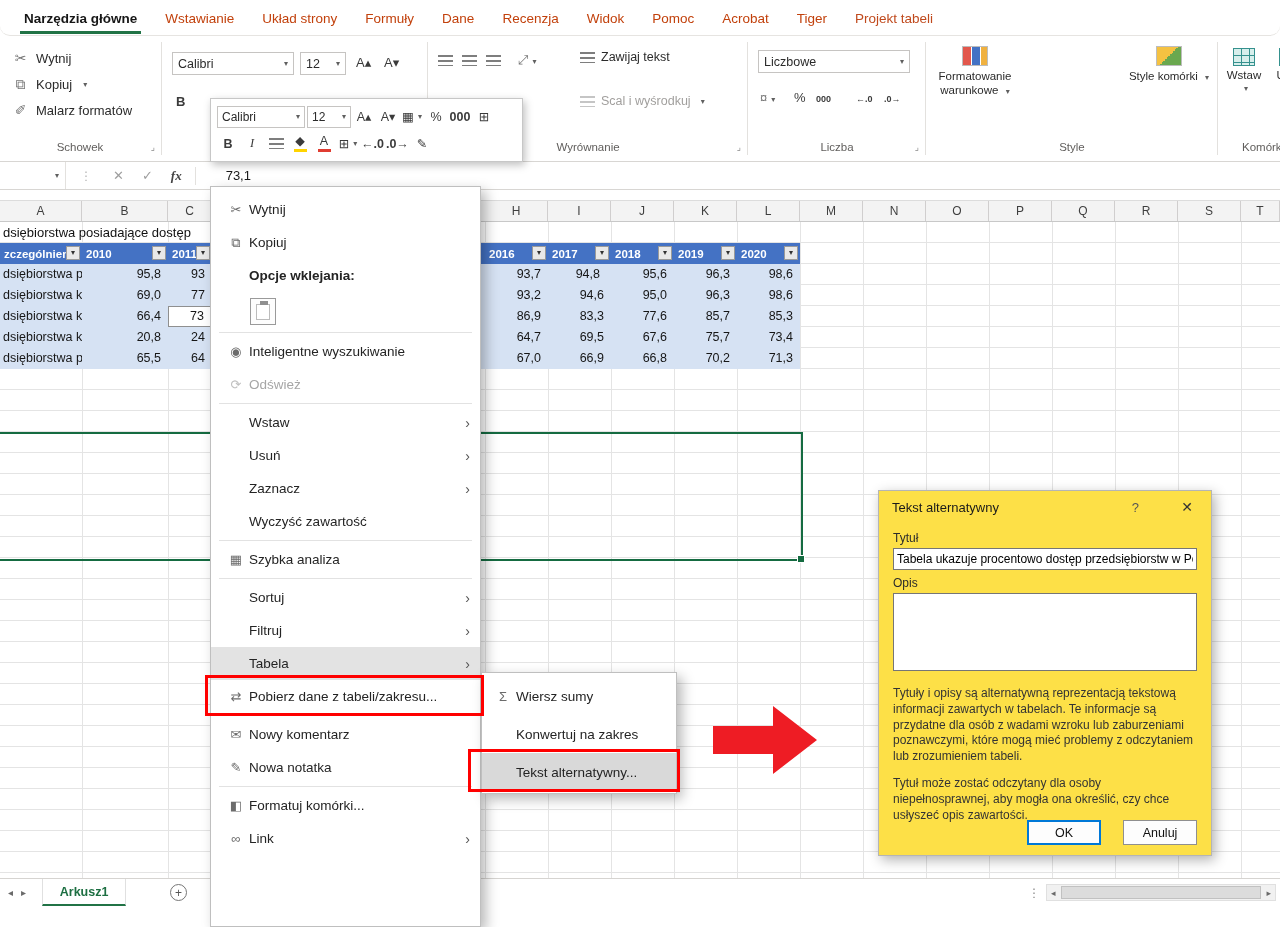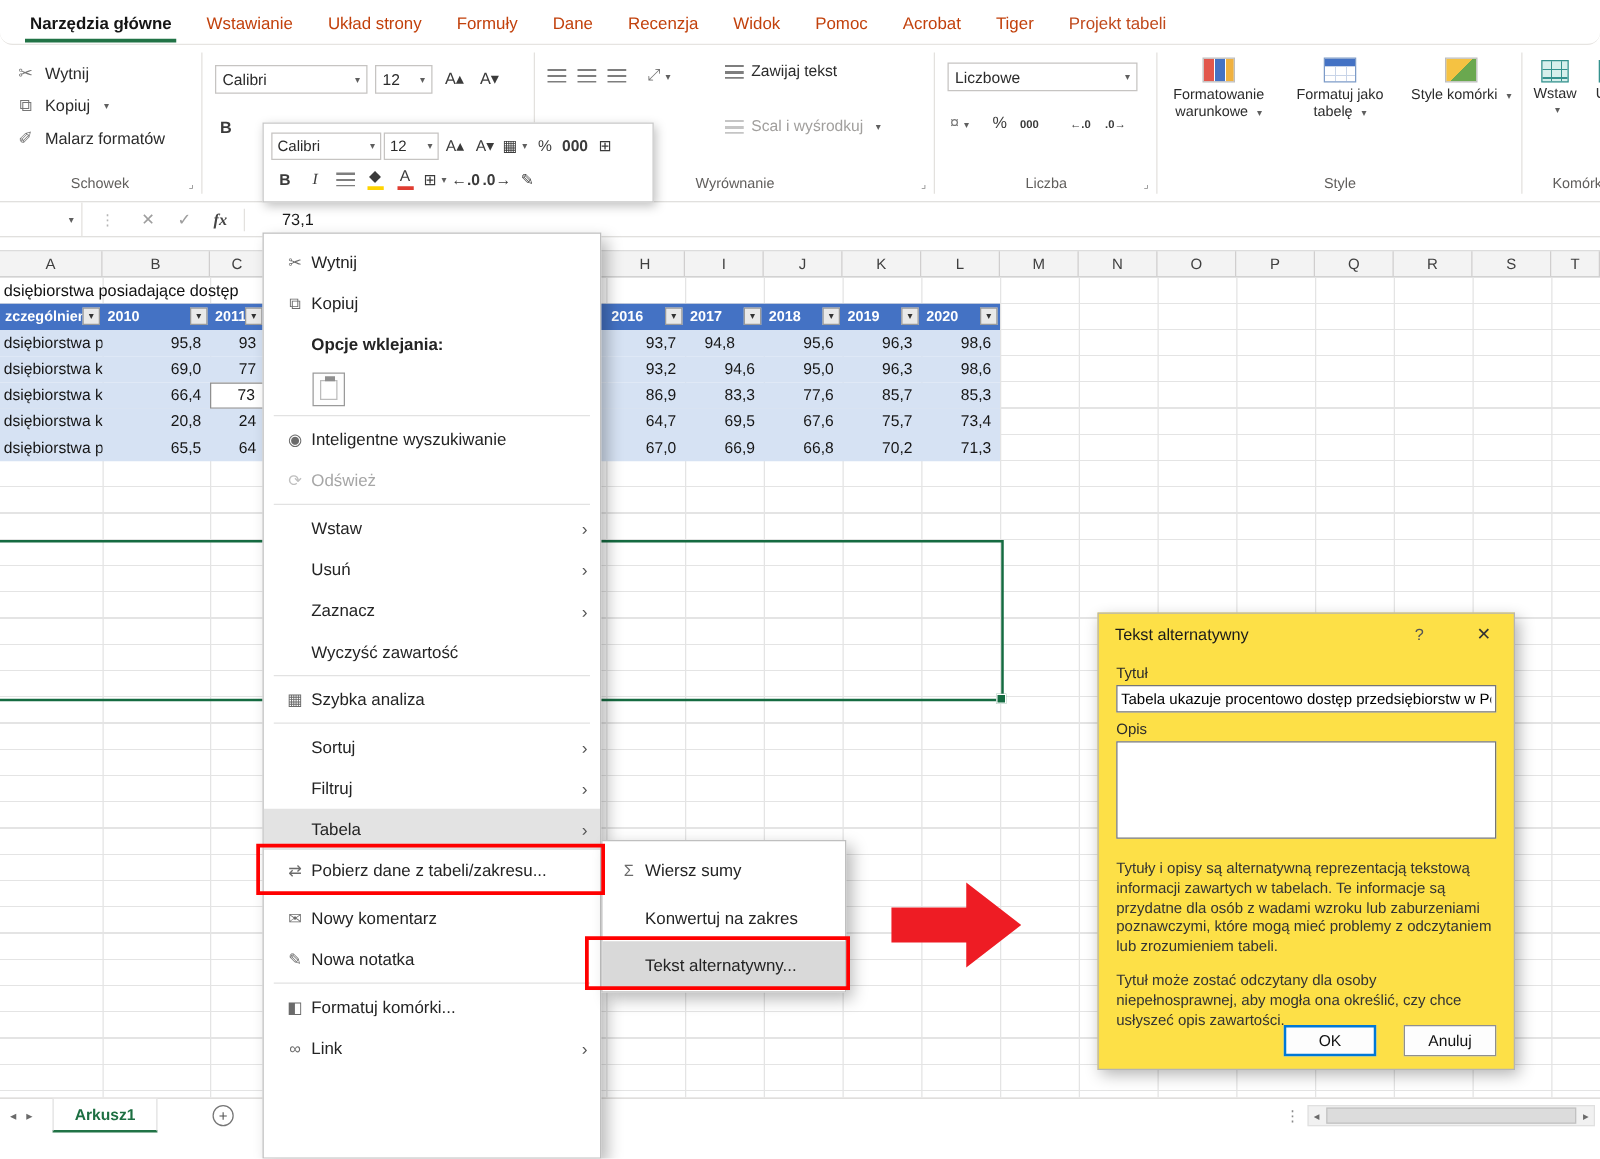--- a/index.html
+++ b/index.html
@@ -216,25 +216,20 @@
       <span class="gexp">⌟</span>
     </div>
     <div class="rsep" style="left:925px"></div>
 
     <div class="rgroup" style="left:928px;width:288px">
       <div class="sbtn" style="left:0">
         <div class="ic ic-cond"></div>
         <span>Formatowanie warunkowe</span>
         <span class="cv">▾</span>
       </div>
-      <div class="sbtn" style="left:97px">
-        <div class="ic ic-ftab"></div>
-        <span>Formatuj jako tabelę</span>
-        <span class="cv">▾</span>
-      </div>
       <div class="sbtn" style="left:194px">
         <div class="ic ic-cstyle"></div>
         <span>Style komórki</span>
         <span class="cv">▾</span>
       </div>
       <div class="glabel">Style</div>
     </div>
     <div class="rsep" style="left:1217px"></div>
 
     <div class="rgroup" style="left:1222px;width:100px">
@@ -332,21 +327,21 @@
           <div class="hcell" style="left: 737px; width: 63px;">
             <span>2020</span>
             <div class="filterbtn">▾</div>
           </div>
         </div>
         <div class="trow tdata" style="top: 42px;">
           <div class="dcell lab" style="left: 0px; width: 82px;">dsiębiorstwa po</div>
           <div class="dcell num" style="left: 82px; width: 86px;">95,8</div>
           <div class="dcell num" style="left: 168px; width: 44px;">93</div>
           <div class="dcell num" style="left: 485px; width: 63px;">93,7</div>
-          <div class="dcell num" style="left: 532px; width: 63px;">94,8</div>
+          <div class="dcell num" style="left: 544px; width: 63px;">94,8</div>
           <div class="dcell num" style="left: 611px; width: 63px;">95,6</div>
           <div class="dcell num" style="left: 674px; width: 63px;">96,3</div>
           <div class="dcell num" style="left: 737px; width: 63px;">98,6</div>
         </div>
         <div class="trow tdata" style="top: 63px;">
           <div class="dcell lab" style="left: 0px; width: 82px;">dsiębiorstwa ko</div>
           <div class="dcell num" style="left: 82px; width: 86px;">69,0</div>
           <div class="dcell num" style="left: 168px; width: 44px;">77</div>
           <div class="dcell num" style="left: 485px; width: 63px;">93,2</div>
           <div class="dcell num" style="left: 548px; width: 63px;">94,6</div>

